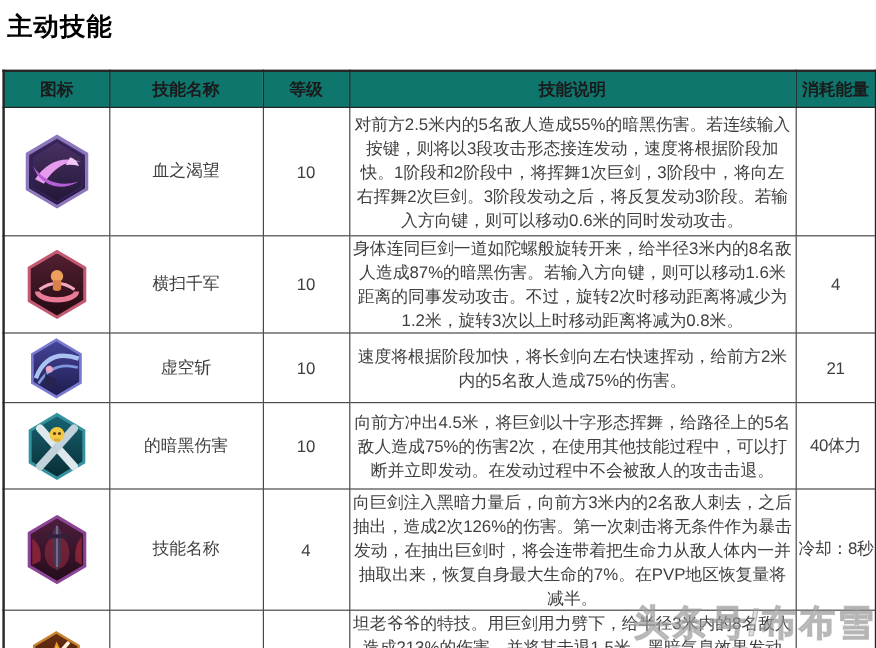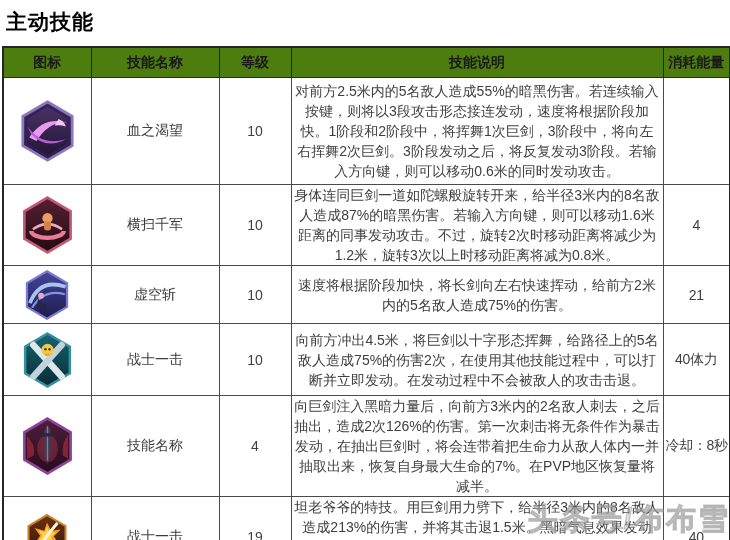--- a/index.html
+++ b/index.html
@@ -3,29 +3,29 @@
 <meta charset="utf-8">
 <style>
   html,body{margin:0;padding:0;}
   body{
     width:730px;height:540px;overflow:hidden;background:#ffffff;
     font-family:"Liberation Sans","DejaVu Sans",sans-serif;
     position:relative;
   }
   .title{
     font-size:21px;font-weight:bold;color:#000;
-    margin:8px 0 10px 6px;letter-spacing:1px;
+    margin:8px 0 22px 6px;letter-spacing:1px;
   }
   table.skill-table{
     border-collapse:collapse;table-layout:fixed;
     width:727px;margin-left:2px;
     border:2px solid #262626;
   }
   table.skill-table th{
-    background:#4d7c0f;border:1px solid #262626;
+    background:#0f766e;border:1px solid #262626;
     font-size:14px;font-weight:bold;color:#1a1a1a;
     height:29px;padding:0;text-align:center;
   }
   table.skill-table td{
     border:1px solid #4a4a4a;
     font-size:14px;color:#3f3f3f;
     text-align:center;vertical-align:middle;
     overflow:hidden;padding:0 2px;
   }
   td.desc-cell{
@@ -150,21 +150,21 @@
  <path d="M32 3 L59 19 L59 51 L32 67 L5 51 L5 19 Z" fill="url(#g4)" stroke="#36929f" stroke-width="3"></path>
  <path d="M15 17 L49 55" stroke="#dde8ec" stroke-width="8" stroke-linecap="round"></path>
  <path d="M49 17 L15 55" stroke="#c2d2da" stroke-width="8" stroke-linecap="round"></path>
  <circle cx="32" cy="23" r="7.5" fill="#f3c844"></circle>
  <circle cx="29.5" cy="22" r="1.6" fill="#5a3c10"></circle>
                 <circle cx="34.5" cy="22" r="1.6" fill="#5a3c10"></circle>
  <rect x="29" y="27" width="6" height="3" rx="1" fill="#e0a92f"></rect>
               </svg>
             </div>
           </td>
-          <td>战士一击</td>
+          <td>的暗黑伤害</td>
           <td>10</td>
           <td class="desc-cell">向前方冲出4.5米，将巨剑以十字形态挥舞，给路径上的5名敌人造成75%的伤害2次，在使用其他技能过程中，可以打断并立即发动。在发动过程中不会被敌人的攻击击退。</td>
           <td class="cost-cell">40体力</td>
         </tr>
         <tr style="height: 85px;">
           <td>
             <div class="hex-icon">
               <svg viewBox="0 0 64 70" width="55" height="60">
  <defs>
                   <linearGradient id="g5" x1="0" y1="0" x2="0" y2="1">

